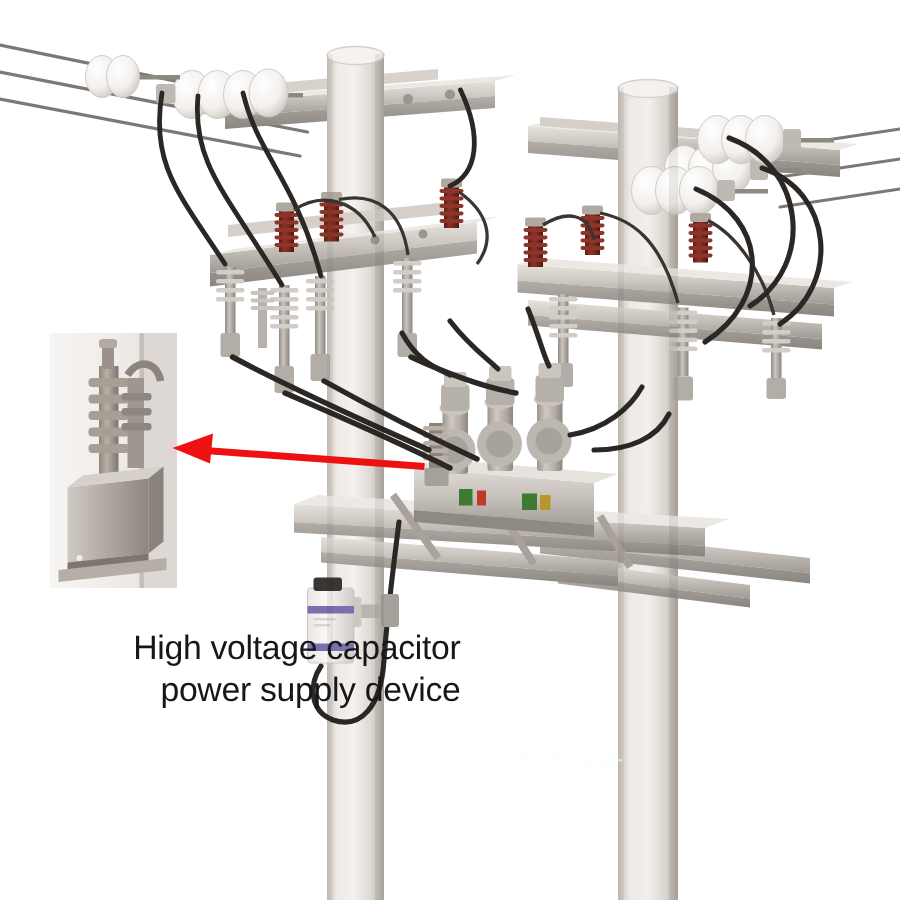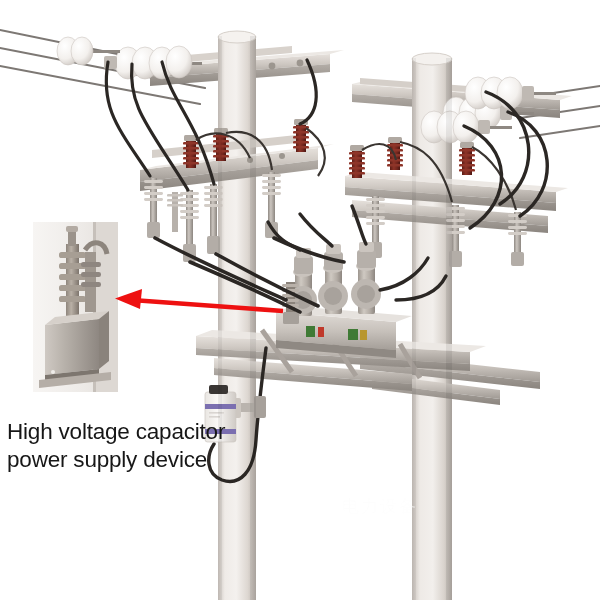--- a/index.html
+++ b/index.html
@@ -7,20 +7,21 @@
   #stage{
     position:relative;width:600px;height:600px;background:#ffffff;overflow:hidden;
   }
   #scene{position:absolute;inset:0;}
   .cap-text{
     position:absolute;left:7px;top:418px;width:300px;
     font-family:"Liberation Sans",sans-serif;
     font-size:22.5px;line-height:28px;color:#171717;
     letter-spacing:-0.2px;white-space:pre-line;
     font-weight:400;
+    text-align:right;
   }
   .inset{
     position:absolute;left:33px;top:222px;width:85px;height:170px;
     overflow:hidden;background:#f2f0ee;
     border:0;
   }
   .inset svg{position:absolute;left:0;top:0;}
   .arrow-layer{position:absolute;left:0;top:0;width:600px;height:600px;pointer-events:none;}
   .wm{
     position:absolute;left:300px;top:495px;width:160px;

